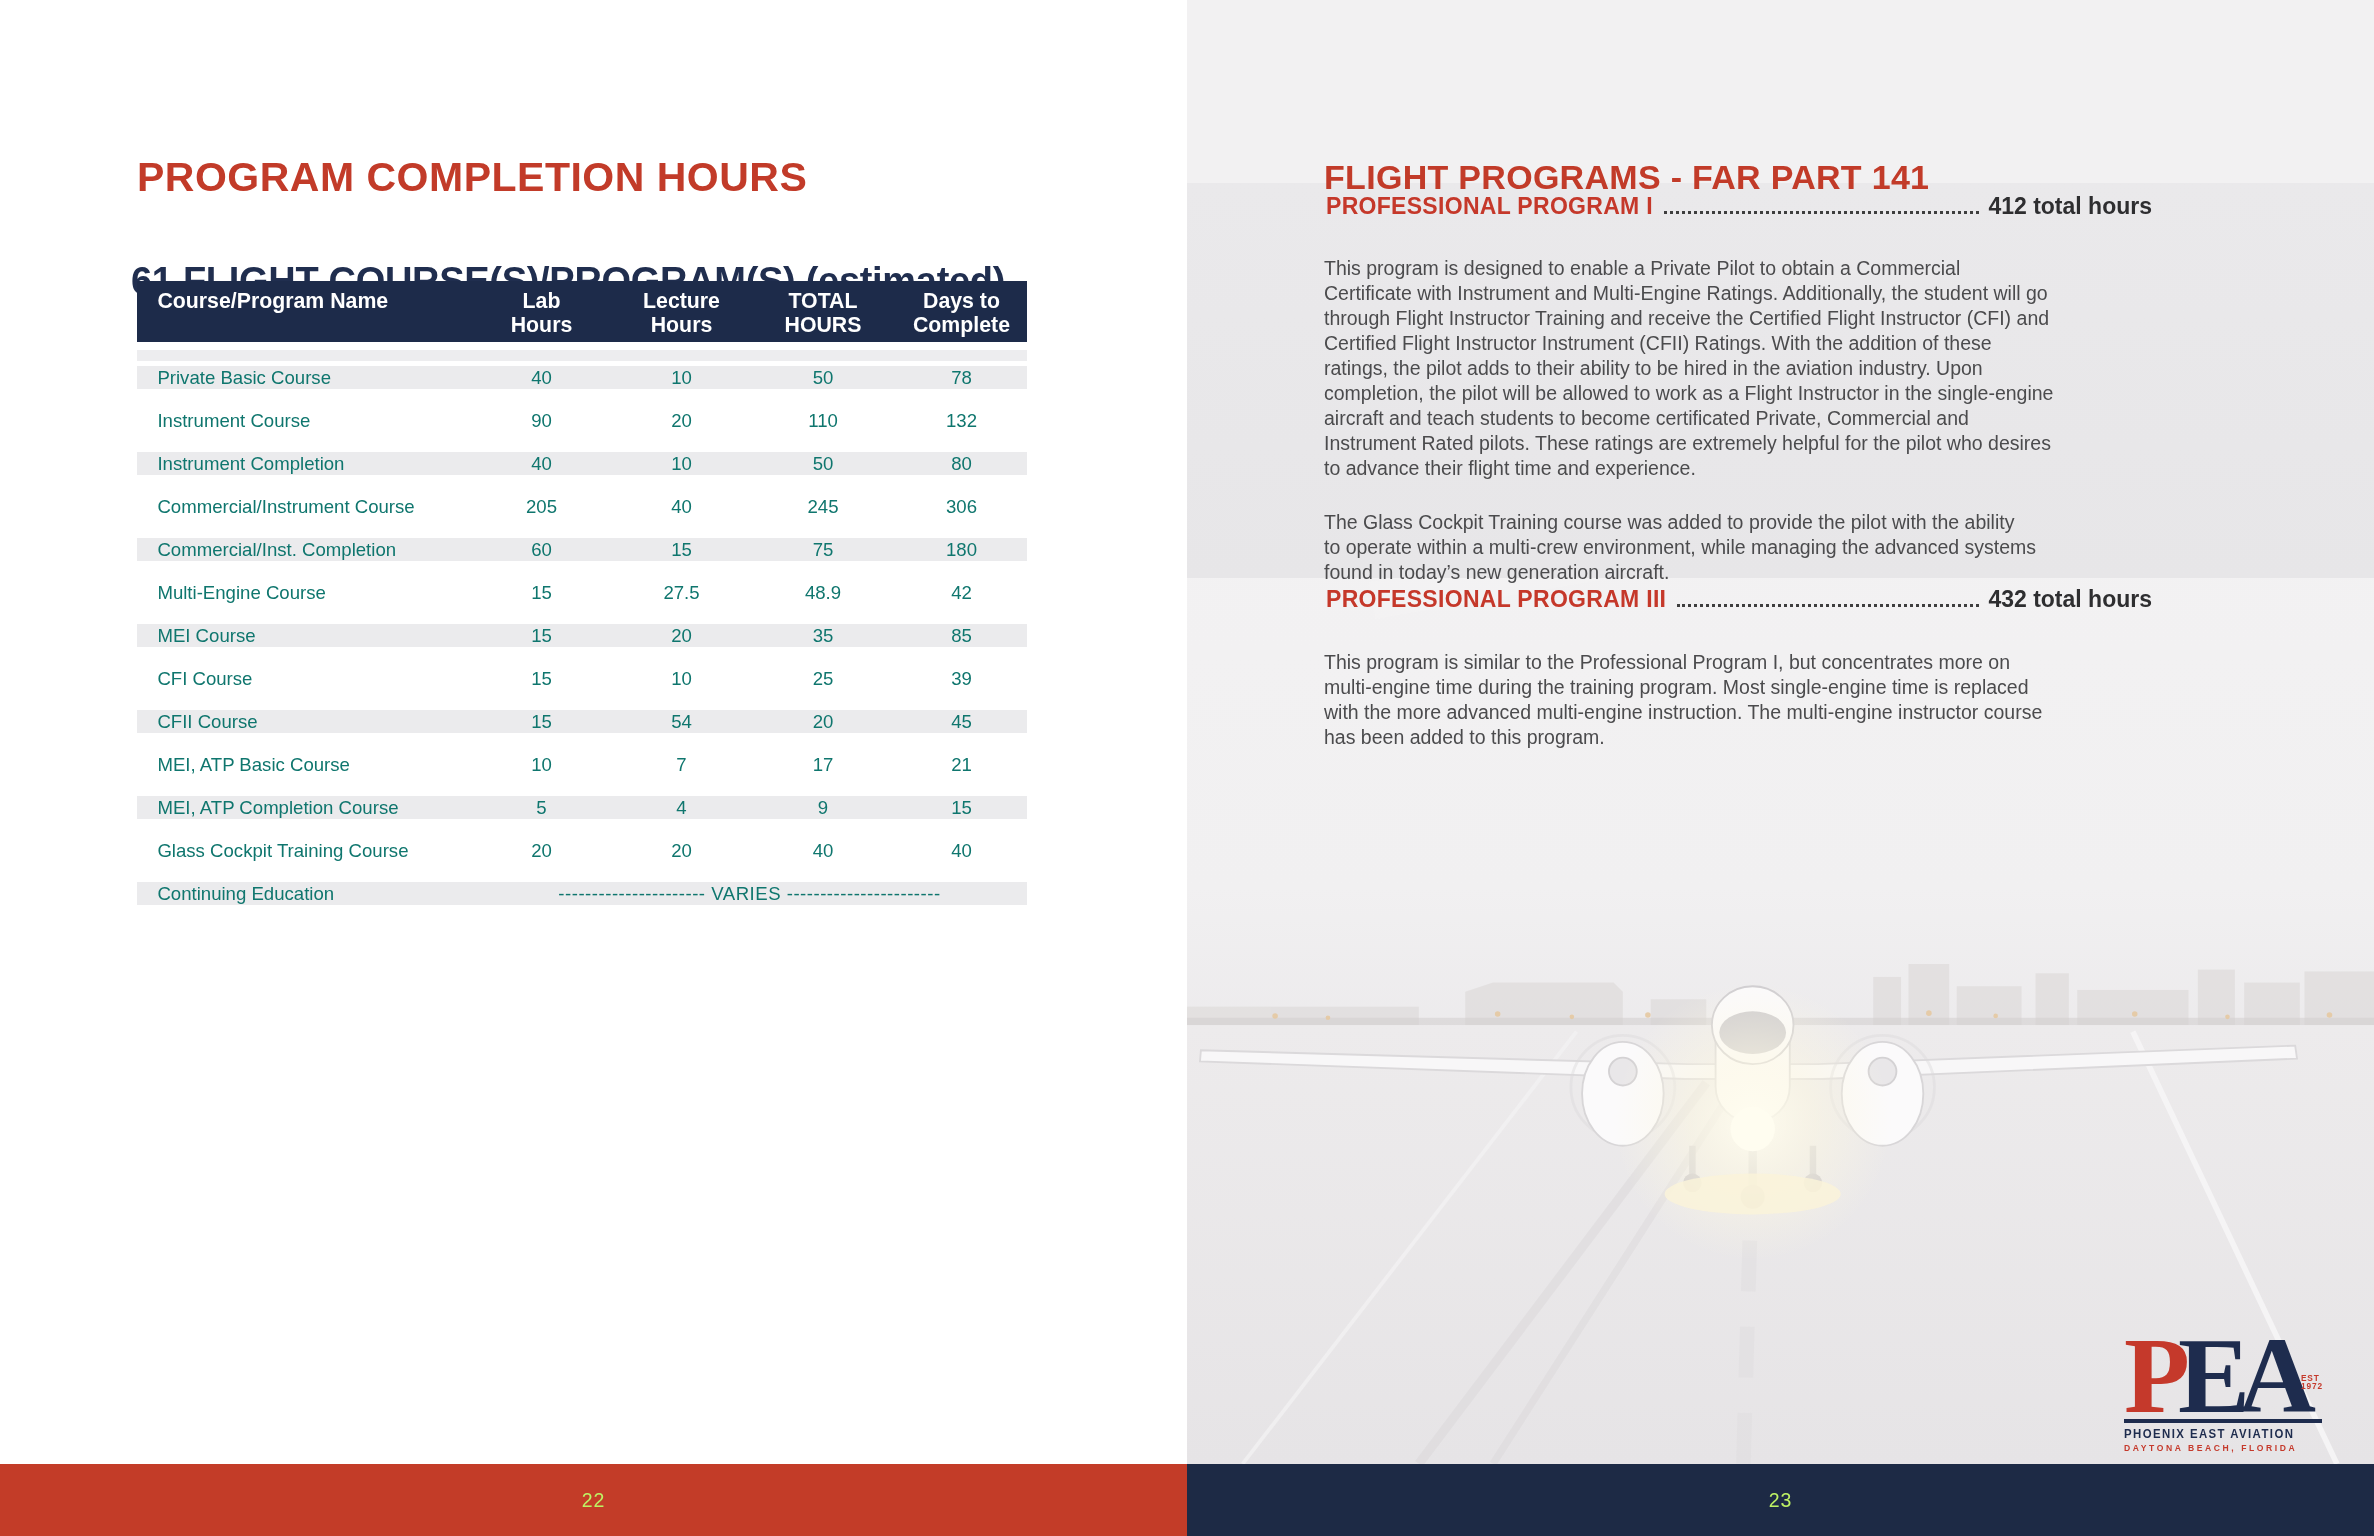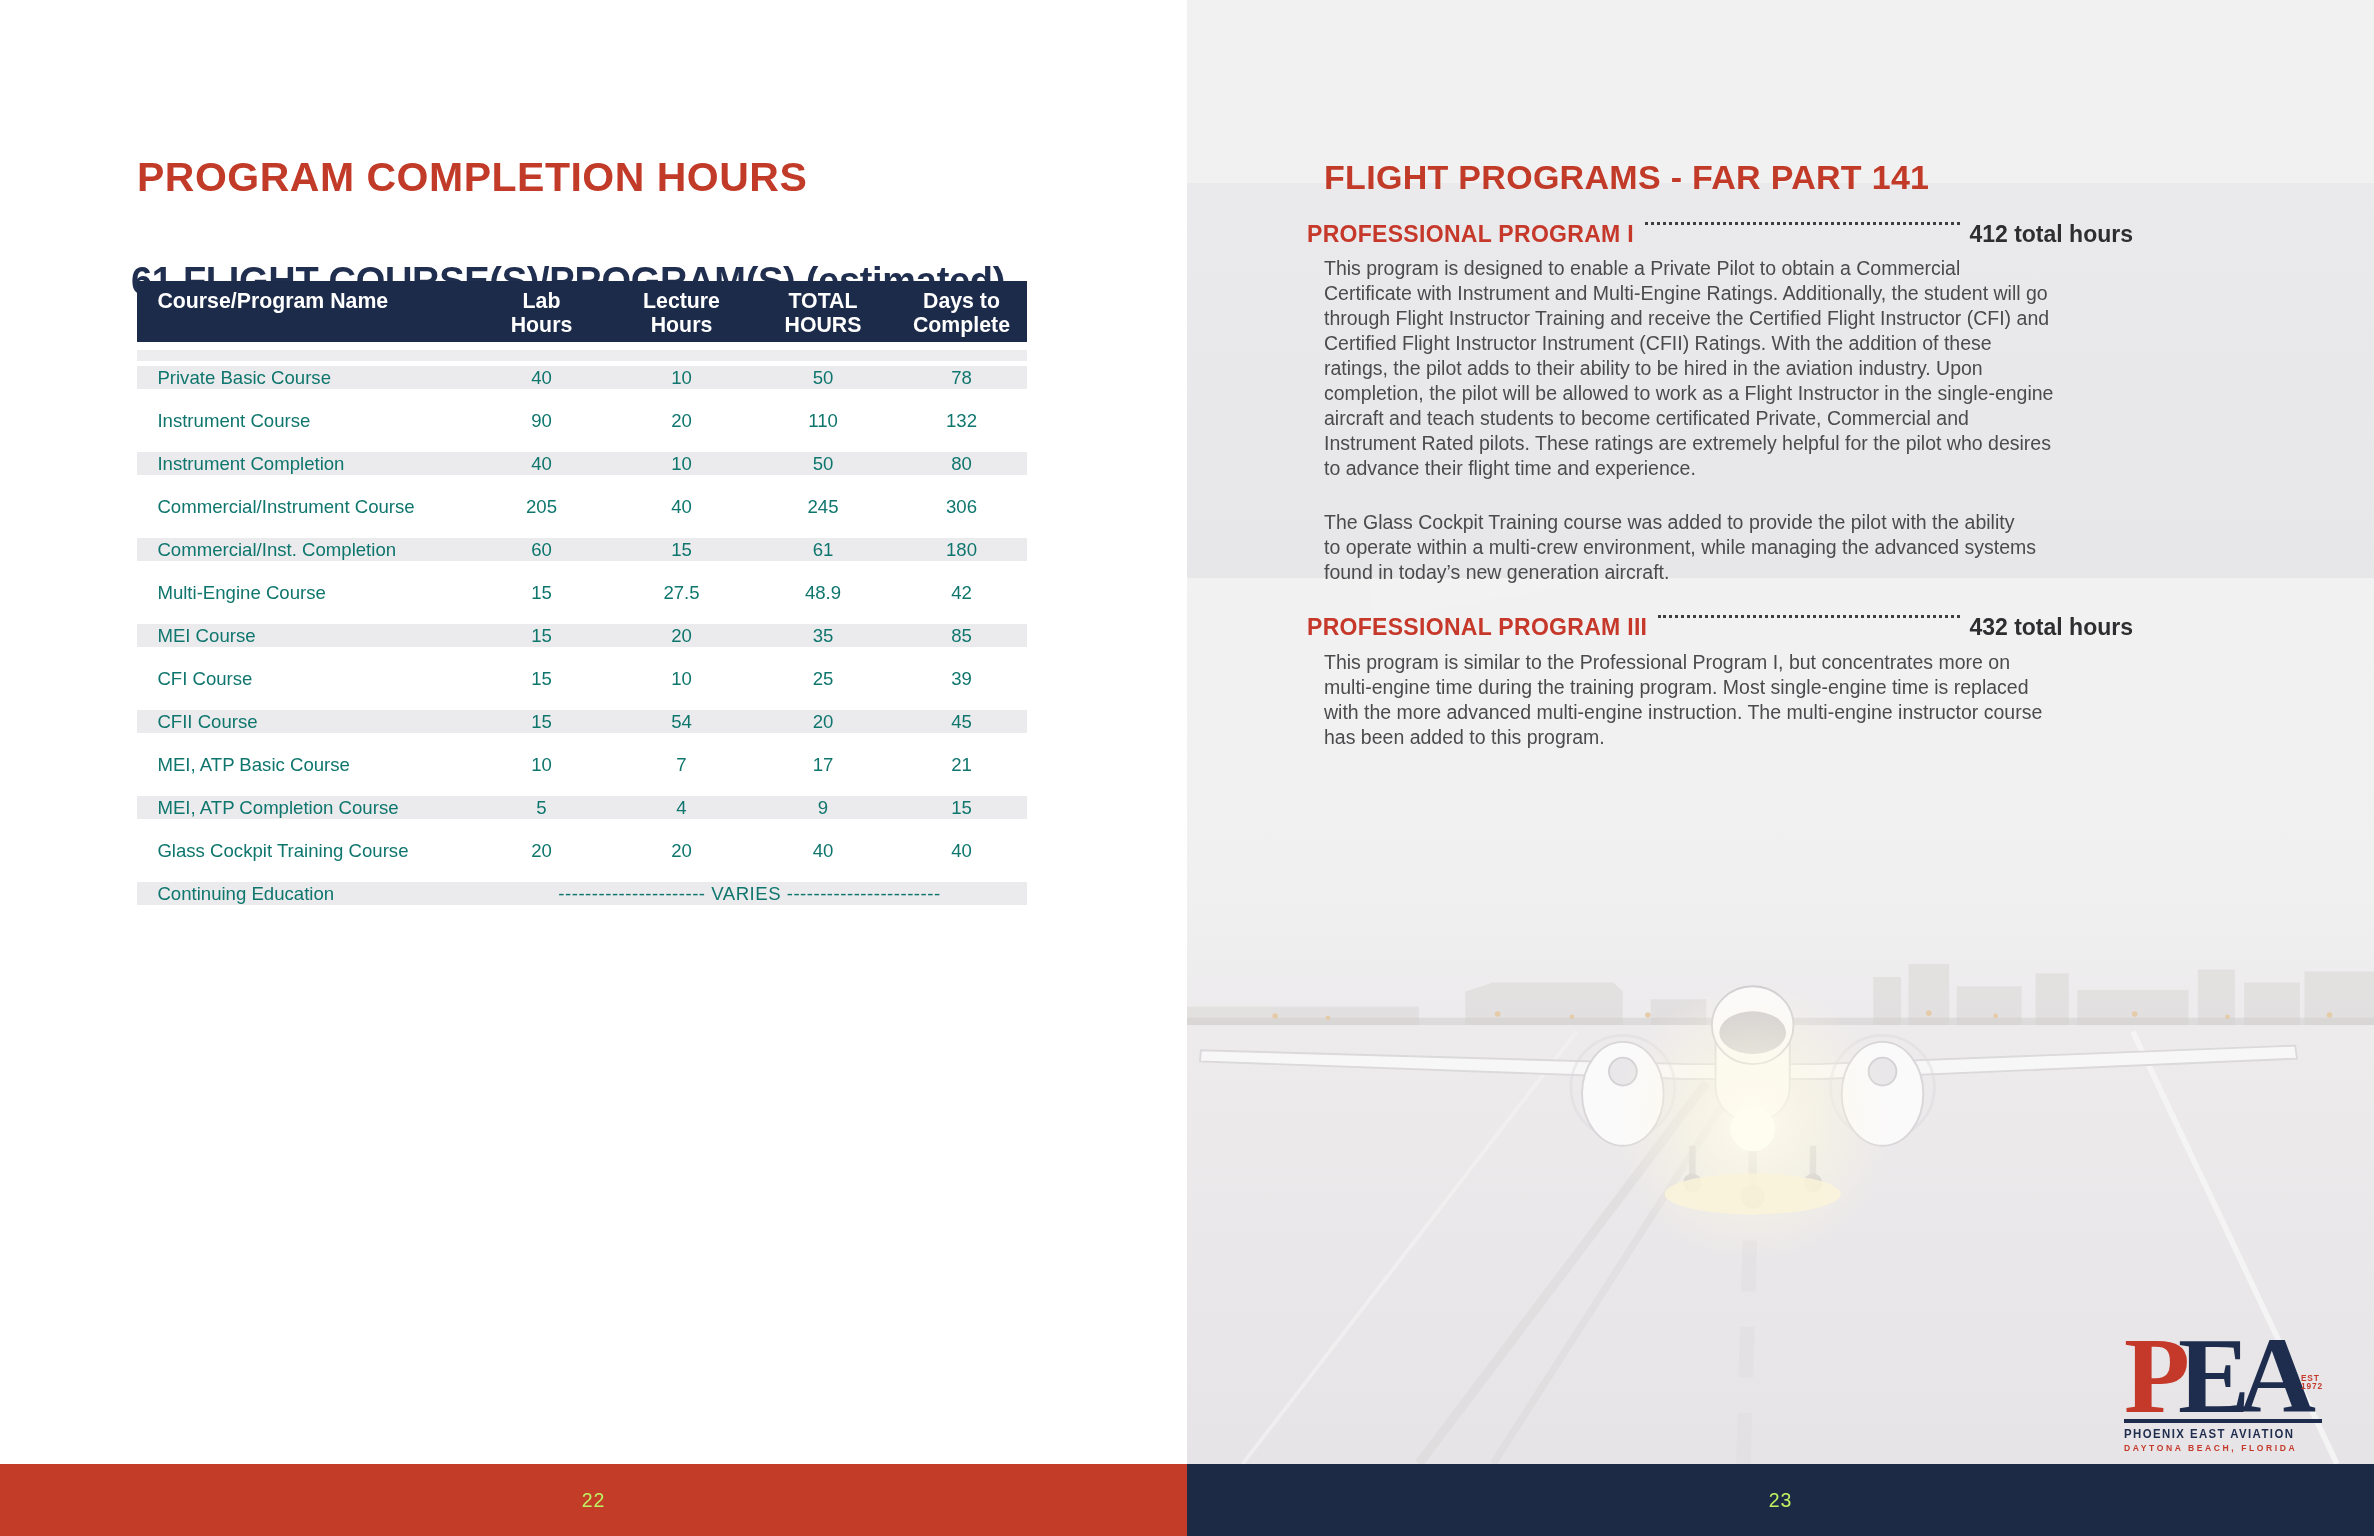--- a/index.html
+++ b/index.html
@@ -41,21 +41,21 @@
   
   .photo{position:absolute;left:0;top:183px;width:1187px;height:1281px;
          background:linear-gradient(180deg,#f4f3f4 0%,#f1f0f1 55%,#eae8ea 72%,#e7e5e7 100%);}
   .photo svg{position:absolute;left:0;top:0;}
   .grayband{position:absolute;left:0;top:183px;width:1187px;height:395px;
             background:linear-gradient(180deg,#eae9eb 0%,#e7e6e8 100%);}
 
   .rp-title{position:absolute;left:137px;top:135px;font-size:34px;line-height:39px;
             font-weight:700;color:#c23b29;letter-spacing:0.3px;}
 
-  .prog-head{position:absolute;left:120px;width:826px;display:flex;align-items:flex-start;margin-top:28px;}
+  .prog-head{position:absolute;left:139px;width:826px;display:flex;align-items:flex-end;}
   .prog-name{font-size:23px;font-weight:700;color:#c5382a;letter-spacing:0.3px;white-space:nowrap;}
   .leader{flex:1;border-bottom:3.7px dotted #3e3e3e;margin:0 9.3px 6.5px 11px;height:0.9px;}
   .prog-hours{font-size:23px;font-weight:700;color:#2e2e30;white-space:nowrap;}
   .ph1{top:193px;}
   .ph3{top:586px;}
 
   .para{position:absolute;left:137px;width:1002px;white-space:pre-line;
         font-size:19.5px;line-height:25px;color:#4b4b4d;}
   .para1{top:236px;}
   .para2{top:490px;}
@@ -123,21 +123,21 @@
         <div class="c name">Commercial/Instrument Course</div>
         <div class="c">205</div>
         <div class="c">40</div>
         <div class="c">245</div>
         <div class="c">306</div>
       </div>
       <div class="trow">
         <div class="c name">Commercial/Inst. Completion</div>
         <div class="c">60</div>
         <div class="c">15</div>
-        <div class="c">61</div>
+        <div class="c">75</div>
         <div class="c">180</div>
       </div>
       <div class="trow">
         <div class="c name">Multi-Engine Course</div>
         <div class="c">15</div>
         <div class="c">27.5</div>
         <div class="c">48.9</div>
         <div class="c">42</div>
       </div>
       <div class="trow">

